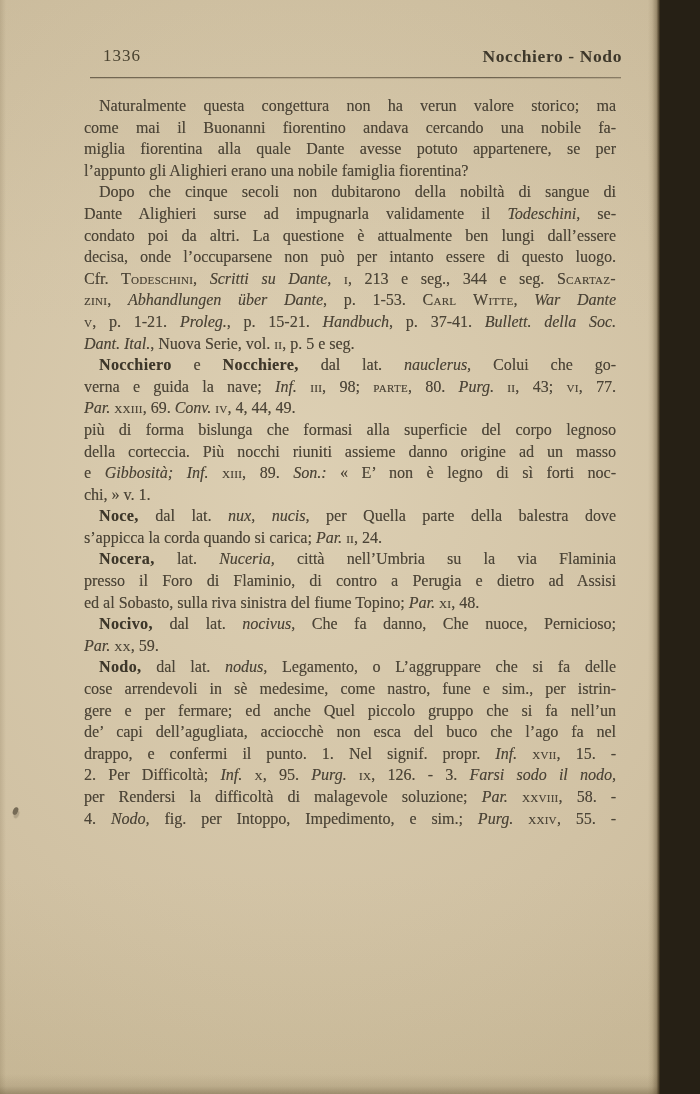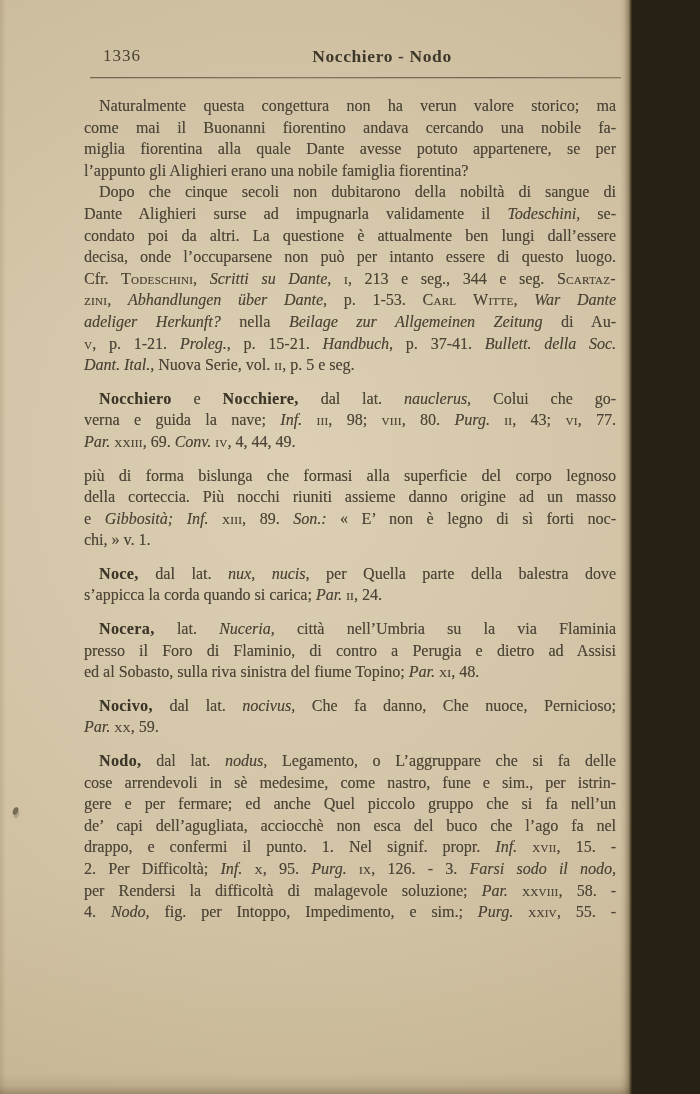--- a/index.html
+++ b/index.html
@@ -14,20 +14,21 @@
   .page {
     position: relative;
     width: 632px;
     height: 1094px;
     margin: 0;
     background:
       radial-gradient(ellipse 620px 760px at 46% 42%, rgba(255,250,232,0.16), rgba(120,98,62,0.10) 92%),
       linear-gradient(to bottom, #d2c3a4 0%, #d6c7a9 30%, #d6c7a9 80%, #cfc09f 100%);
     overflow: hidden;
     color: #4b4437;
+    padding-left: 28px;
   }
   
   .page-header {
     position: absolute;
     top: 46px;
     left: 90px;
     width: 532px;
     height: 26px;
   }
   .page-number {
@@ -36,21 +37,21 @@
     top: 0;
     font-size: 17px;
     letter-spacing: 1px;
     color: #49422f;
   }
   .running-title {
     position: absolute;
     left: 0;
     width: 100%;
     top: 0;
-    text-align: center;
+    text-align: right;
     text-indent: 52px;
     font-size: 17.5px;
     font-weight: bold;
     letter-spacing: 0.6px;
     color: #3e382b;
   }
   .header-rule {
     position: absolute;
     top: 77px;
     left: 90px;
@@ -63,21 +64,21 @@
   .text-block {
     position: absolute;
     top: 95px;
     left: 84px;
     width: 532px;
     font-size: 16px;
     line-height: 21.6px;
     text-shadow: 0.2px 0.2px 0.35px rgba(68,58,42,0.45);
   }
   .para { margin: 0; }
-  .para.entry { margin-top: 12px; }
+  .para.entry { }
   .line {
     text-align: justify;
     text-align-last: justify;
     white-space: normal;
   }
   .line.first { text-indent: 15px; }
   .line.endline { text-align-last: left; }
   .b { font-weight: bold; letter-spacing: 0.4px; color: #3d372a; }
   .i { font-style: italic; }
   .sc { font-variant: small-caps; letter-spacing: 0.3px; }
@@ -140,27 +141,26 @@
         <div class="line"><span>miglia fiorentina alla quale Dante avesse potuto appartenere, se per</span></div>
         <div class="line endline"><span>l’appunto gli Alighieri erano una nobile famiglia fiorentina?</span></div>
       </div>
       <div class="para">
         <div class="line first"><span>Dopo che cinque secoli non dubitarono della nobiltà di sangue di</span></div>
         <div class="line"><span>Dante Alighieri surse ad impugnarla validamente il </span><span class="i">Todeschini,</span><span> se-</span></div>
         <div class="line"><span>condato poi da altri. La questione è attualmente ben lungi dall’essere</span></div>
         <div class="line"><span>decisa, onde l’occuparsene non può per intanto essere di questo luogo.</span></div>
         <div class="line"><span>Cfr. </span><span class="sc">Todeschini</span><span>, </span><span class="i">Scritti su Dante</span><span>, </span><span class="sc">i</span><span>, 213 e seg., 344 e seg. </span><span class="sc">Scartaz-</span></div>
         <div class="line"><span class="sc">zini</span><span>, </span><span class="i">Abhandlungen über Dante</span><span>, p. 1-53. </span><span class="sc">Carl Witte</span><span>, </span><span class="i">War Dante</span></div>
-        <div class="line"><span class="i">adeliger Herkunft?</span><span> nella </span><span class="i">Beilage zur Allgemeinen Zeitung</span><span> di Au-</span></div>
         <div class="line"><span class="sc">v</span><span>, p. 1-21. </span><span class="i">Proleg.</span><span>, p. 15-21. </span><span class="i">Handbuch</span><span>, p. 37-41. </span><span class="i">Bullett. della Soc.</span></div>
         <div class="line endline"><span class="i">Dant. Ital.</span><span>, Nuova Serie, vol. </span><span class="sc">ii</span><span>, p. 5 e seg.</span></div>
       </div>
       <div class="para entry">
         <div class="line first"><span class="b">Nocchiero</span><span> e </span><span class="b">Nocchiere,</span><span> dal lat. </span><span class="i">nauclerus,</span><span> Colui che go-</span></div>
-        <div class="line"><span>verna e guida la nave; </span><span class="i">Inf.</span><span> </span><span class="sc">iii</span><span>, 98; </span><span class="sc">viii</span><span>, 80. </span><span class="i">Purg.</span><span> </span><span class="sc">ii</span><span>, 43; </span><span class="sc">vi</span><span>, 77.</span></div>
+        <div class="line"><span>verna e guida la nave; </span><span class="i">Inf.</span><span> </span><span class="sc">iii</span><span>, 98; </span><span class="sc">parte</span><span>, 80. </span><span class="i">Purg.</span><span> </span><span class="sc">ii</span><span>, 43; </span><span class="sc">vi</span><span>, 77.</span></div>
         <div class="line endline"><span class="i">Par.</span><span> </span><span class="sc">xxiii</span><span>, 69. </span><span class="i">Conv.</span><span> </span><span class="sc">iv</span><span>, 4, 44, 49.</span></div>
       </div>
       <div class="para entry">
         <div class="line"><span>più di forma bislunga che formasi alla superficie del corpo legnoso</span></div>
         <div class="line"><span>della corteccia. Più nocchi riuniti assieme danno origine ad un masso</span></div>
         <div class="line"><span>e </span><span class="i">Gibbosità;</span><span> </span><span class="i">Inf.</span><span> </span><span class="sc">xiii</span><span>, 89. </span><span class="i">Son.:</span><span> « E’ non è legno di sì forti noc-</span></div>
         <div class="line endline"><span>chi, » v. 1.</span></div>
       </div>
       <div class="para entry">
         <div class="line first"><span class="b">Noce,</span><span> dal lat. </span><span class="i">nux, nucis,</span><span> per Quella parte della balestra dove</span></div>

